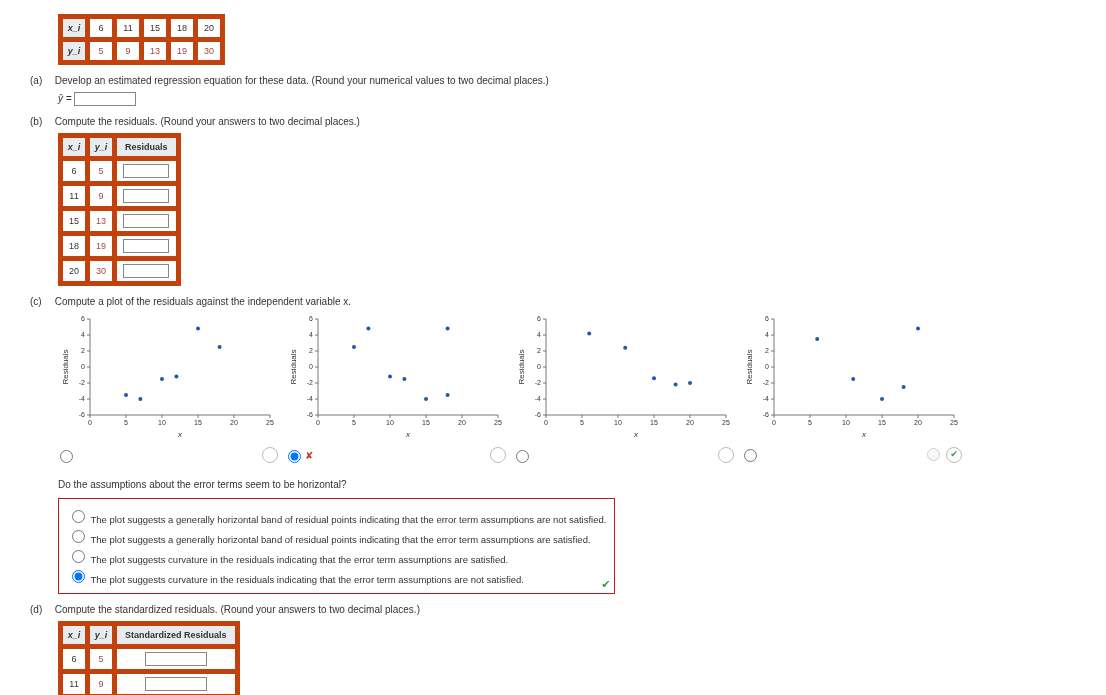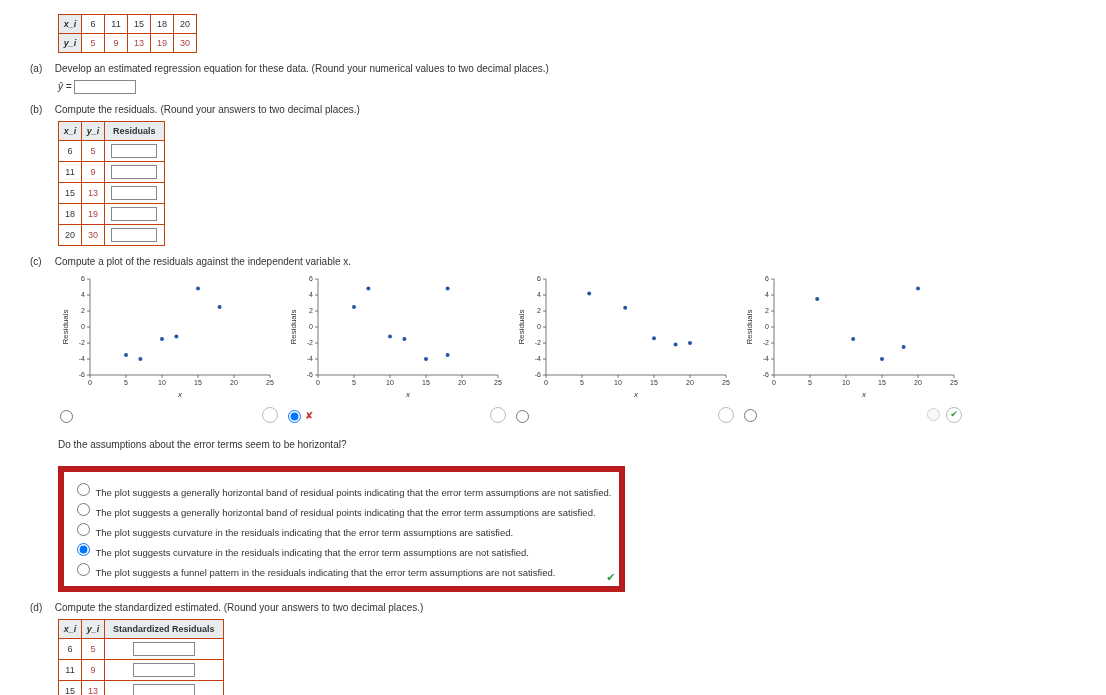--- a/index.html
+++ b/index.html
@@ -1,17 +1,17 @@
 <!DOCTYPE html>
 <html><head>
 <meta charset="utf-8">
 <style>
   body { font-family: Arial, sans-serif; font-size: 10px; color: #333; margin: 0; padding: 10px 30px; }
   table.data { border-collapse: collapse; margin: 4px 0; }
-  table.data th, table.data td { border: 1px solid #c2410c; padding: 0; text-align: center; min-width: 22px; height: 18px; font-size: 9px; }
+  table.data th, table.data td { border: 5px solid #c2410c; padding: 0; text-align: center; min-width: 22px; height: 18px; font-size: 9px; }
   table.data th { background: #e9ecef; font-weight: bold; font-style: italic; }
   table.data th.res { font-style: normal; padding: 0 8px; }
   .red { color: #a94442; }
   .part { margin: 10px 0 6px 0; }
   .part .lbl { display:inline-block; width:22px; vertical-align:top; }
   .part .txt { display:inline-block; }
   .yhat { font-style: italic; margin: 4px 0 0 28px; }
   input.box { width: 44px; height: 12px; border:1px solid #888; font-size:9px; padding:0; }
   input.box.wide { width: 60px; }
   .plots { display:flex; gap:8px; margin:6px 0 0 28px; flex-wrap:nowrap; }
@@ -21,21 +21,21 @@
   .tick { stroke:#555; stroke-width:0.8; }
   .ticklbl { font-size:7px; fill:#333; }
   .axlbl { font-size:8px; fill:#333; }
   .axlblv { font-size:8px; fill:#333; }
   .pt { fill:#2358a6; }
   .radio-row { margin-top:4px; }
   .radio-row input { vertical-align:middle; margin:0 2px;}
   .status { display:inline-block; width:14px; height:14px; border-radius:50%; border:1px solid #bbb; font-size:9px; text-align:center; line-height:12px; margin-left:4px; }
   .status.correct { color:#2e9e3f; }
   .sub { margin: 14px 0 4px 28px; }
-  .choices { border:6px solid #b91c1c; padding:6px 8px; margin: 12px 0 0 28px; display:inline-block; position:relative; }
+  .choices { border:1px solid #b91c1c; padding:6px 8px; margin: 4px 0 0 28px; display:inline-block; position:relative; }
   .choices label { display:block; font-size:9.5px; margin:2px 0; }
   .choices .check { position:absolute; right:4px; bottom:2px; color:#2e9e3f; font-size:11px;}
   .inputcell { padding:1px !important;}
 </style>
 </head>
 <body>
 
 
 
 
@@ -297,28 +297,27 @@
       </div>
     </div>
   </div>
 
 <div class="sub">Do the assumptions about the error terms seem to be horizontal?</div>
 <div class="choices">
   <label><input type="radio" name="opt" style=""> <span>The plot suggests a generally horizontal band of residual points indicating that the error term assumptions are not satisfied.</span></label>
   <label><input type="radio" name="opt" style=""> <span>The plot suggests a generally horizontal band of residual points indicating that the error term assumptions are satisfied.</span></label>
   <label><input type="radio" name="opt" style=""> <span>The plot suggests curvature in the residuals indicating that the error term assumptions are satisfied.</span></label>
   <label><input type="radio" name="opt" checked="" style=""> <span>The plot suggests curvature in the residuals indicating that the error term assumptions are not satisfied.</span></label>
-  <label><input type="radio" name="opt" style=""> <span>The plot suggests a funnel pattern in the residuals indicating that the error term assumptions are not satisfied.</span></label>
   <span class="check">✔</span>
 </div>
 
 
 <div class="part">
   <span class="lbl">(d)</span>
-  <span class="txt">Compute the standardized estimated. (Round your answers to two decimal places.)</span>
+  <span class="txt">Compute the standardized residuals. (Round your answers to two decimal places.)</span>
 </div>
 <div style="margin-left:28px;">
 <table class="data">
   <tbody>
         <tr>
     <th>x_i</th>
     <th>y_i</th>
     <th class="res">Standardized Residuals</th>
   </tr>
   <tr>

